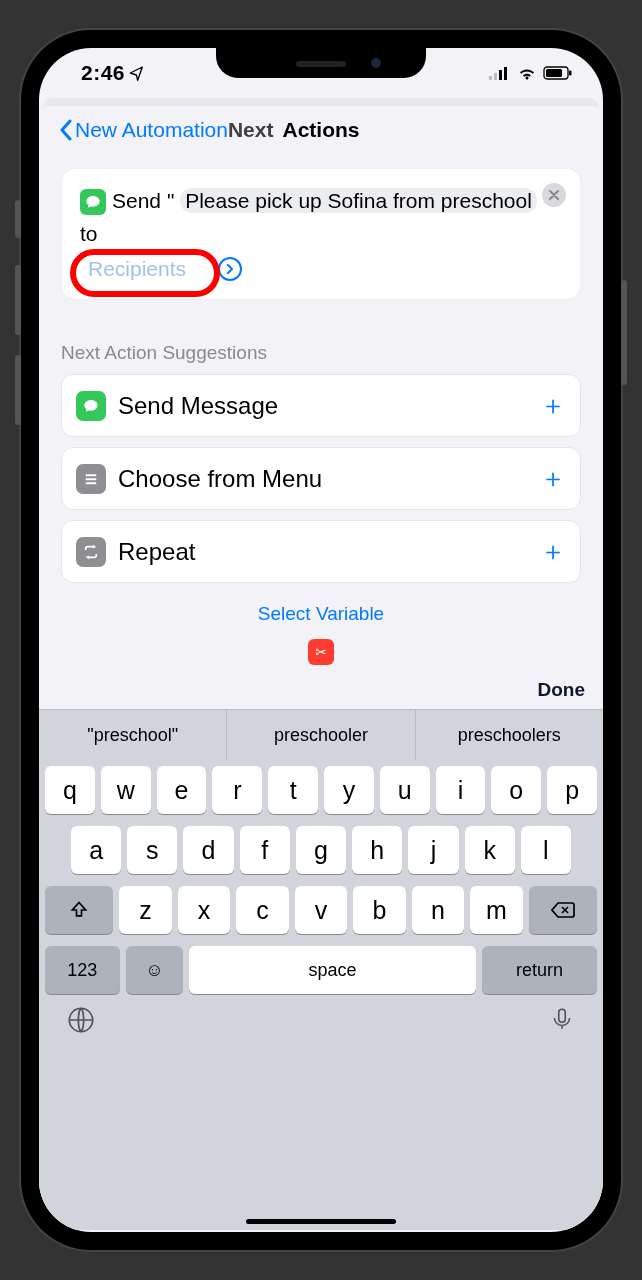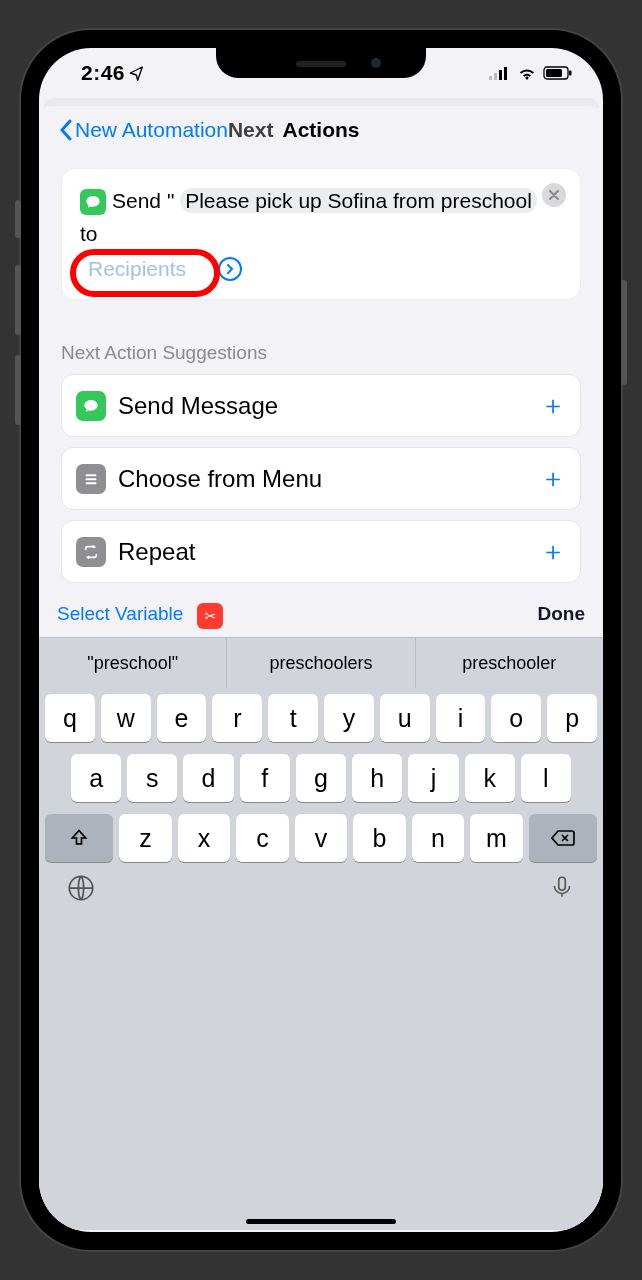--- a/index.html
+++ b/index.html
@@ -32,21 +32,21 @@
 .recipients { color: #a0c2ea; font-size: 21px; padding: 2px 8px; border-radius: 18px; }
 .recipients-highlight{ position:absolute; border:6px solid #ff0000; border-radius: 26px; width: 150px; height: 48px; left: 8px; top: 80px; }
 .disclose { width: 24px; height: 24px; border: 2px solid #007aff; border-radius: 50%; display: inline-flex; align-items: center; justify-content: center; color: #007aff; font-size: 15px; }
 .clear-btn { position: absolute; right: 14px; top: 14px; width: 24px; height: 24px; background: #d8d8dd; border-radius: 50%; display: flex; align-items: center; justify-content: center; color: #888; font-size: 14px; }
 .suggestions { padding: 24px 22px 10px; }
 .sug-header { color: #8a8a8e; font-size: 19px; margin-bottom: 10px; }
 .sug-item { background: #fff; border: 1px solid #e5e5ea; border-radius: 12px; padding: 13px 14px; display: flex; align-items: center; justify-content: space-between; margin-bottom: 10px; }
 .sug-left { display: flex; align-items: center; gap: 12px; font-size: 24px; font-weight: 500; }
 .sug-icon { width: 30px; height: 30px; border-radius: 7px; display: flex; align-items: center; justify-content: center; font-size: 16px; color: #fff; }
 .plus { color: #007aff; font-size: 26px; font-weight: 300; }
-.var-bar { display: flex; gap: 14px; padding: 0 18px 8px; font-size: 19px; }
+.var-bar { display: flex; align-items: center; gap: 14px; padding: 0 18px 8px; font-size: 19px; flex-direction: column; }
 .var-bar .link { color: #007aff; }
 .ask-chip { display: flex; align-items: center; gap: 6px; background: #dbe6f6; border-radius: 9px; padding: 5px 10px; color: #007aff; font-weight: 500; }
 .ask-chip-icon{ width:20px; height:20px; background:#007aff; border-radius:5px; display:flex; align-items:center; justify-content:center;}
 .scissor-chip { width: 26px; height: 26px; background: #ff3b30; border-radius: 6px; display: flex; align-items: center; justify-content: center; color: #fff; font-size: 14px; }
 .done { color: #0f172a; font-weight: 700; margin-left: auto; }
 .keyboard { background: #d1d4da; flex: 1; display: flex; flex-direction: column; border-top: 1px solid #b8bcc3; }
 .predict { display: flex; height: 50px; }
 .predict div { flex: 1; display: flex; align-items: center; justify-content: center; font-size: 18px; color: #000; border-right: 1px solid #b8bcc3; }
 .predict div:last-child { border-right: none; }
 .krow { display: flex; justify-content: center; gap: 6px; padding: 6px 6px; }
@@ -174,22 +174,22 @@
 
       <div class="var-bar">
         <span class="link">Select Variable</span>
         <span class="scissor-chip">✂</span>
         <span class="done">Done</span>
       </div>
 
       <div class="keyboard">
         <div class="predict" id="predict">
             <div>"preschool"</div>
+            <div>preschooler</div>
             <div>preschoolers</div>
-            <div>preschooler</div>
           </div>
         <div class="krow" id="krow1">
             <div class="key">q</div>
             <div class="key">w</div>
             <div class="key">e</div>
             <div class="key">r</div>
             <div class="key">t</div>
             <div class="key">y</div>
             <div class="key">u</div>
             <div class="key">i</div>
@@ -220,20 +220,26 @@
             <div class="key">b</div>
             <div class="key">n</div>
             <div class="key">m</div>
             <div class="key mod">
               <svg width="24" height="18" viewBox="0 0 24 18" fill="none" stroke="#000" stroke-width="1.7">
                 <path d="M7 2h14a2 2 0 012 2v10a2 2 0 01-2 2H7l-6-7z"></path>
                 <path d="M11 6l6 6M17 6l-6 6"></path>
               </svg>
             </div>
           </div>
+        <div class="krow">
+          <div class="key mod" style="flex:1.3;">123</div>
+          <div class="key mod" style="flex:1;">☺</div>
+          <div class="key space">space</div>
+          <div class="key ret">return</div>
+        </div>
         <div class="bottombar">
           <span><svg width="28" height="28" viewBox="0 0 24 24" fill="none" stroke="#555" stroke-width="1.5">
                 <circle cx="12" cy="12" r="10"></circle>
                 <path d="M2 12h20M12 2c3 3 3 17 0 20M12 2c-3 3-3 17 0 20"></path>
               </svg></span>
           <span><svg width="26" height="26" viewBox="0 0 24 24" fill="none" stroke="#555" stroke-width="1.5">
                 <rect x="9" y="3" width="6" height="12" rx="3"></rect>
                 <path d="M5 11a7 7 0 0014 0M12 18v3"></path>
               </svg></span>
         </div>

